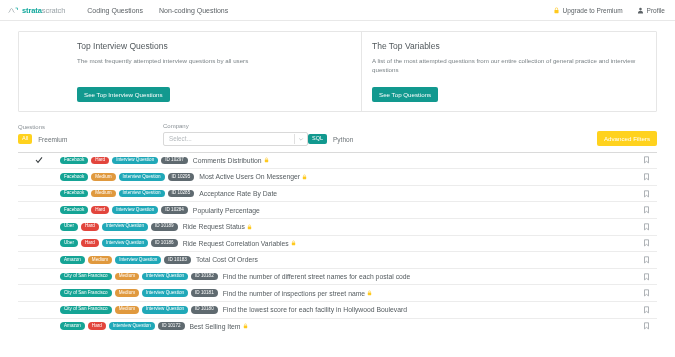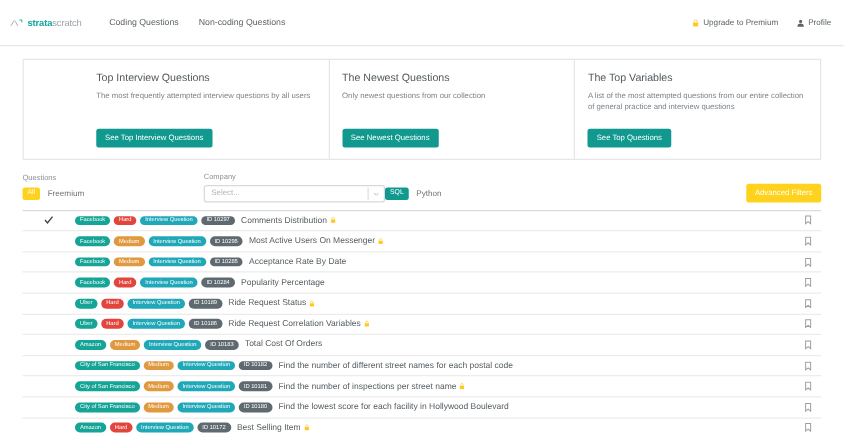--- a/index.html
+++ b/index.html
@@ -6,21 +6,21 @@
   html, body {
     width: 675px; height: 357px;
     overflow: hidden;
     background: #ffffff;
     font-family: "Liberation Sans", sans-serif;
     color: #4a4a4a;
   }
 
   
   .topnav {
-    height: 37px;
+    height: 21px;
     display: flex;
     padding: 0 6px 0 8px;
     background: #ffffff;
     border-bottom: 1px solid #e8e8e8;
     font-size: 7px;
   }
   .logo { display: flex; align-items: center; gap: 3px; }
   .logo-mark { width: 11px; height: 9px; flex: 0 0 auto; display: block; }
   .logo-text { font-size: 7.5px; letter-spacing: -0.1px; white-space: nowrap; }
   .logo-text b { color: #12a89d; font-weight: bold; }
@@ -200,27 +200,20 @@
   <div class="cards">
 
     <div class="card">
       <div class="card-title">Top Interview Questions</div>
       <div class="card-desc">The most frequently attempted interview questions by all users</div>
       <div class="card-btn-row">
         <button class="card-btn">See Top Interview Questions</button>
       </div>
     </div>
 
-    <div class="card">
-      <div class="card-title">The Newest Questions</div>
-      <div class="card-desc">Only newest questions from our collection</div>
-      <div class="card-btn-row">
-        <button class="card-btn">See Newest Questions</button>
-      </div>
-    </div>
 
     <div class="card">
       <div class="card-title">The Top Variables</div>
       <div class="card-desc">A list of the most attempted questions from our entire collection of general practice and interview questions</div>
       <div class="card-btn-row">
         <button class="card-btn">See Top Questions</button>
       </div>
     </div>
 
   </div>

